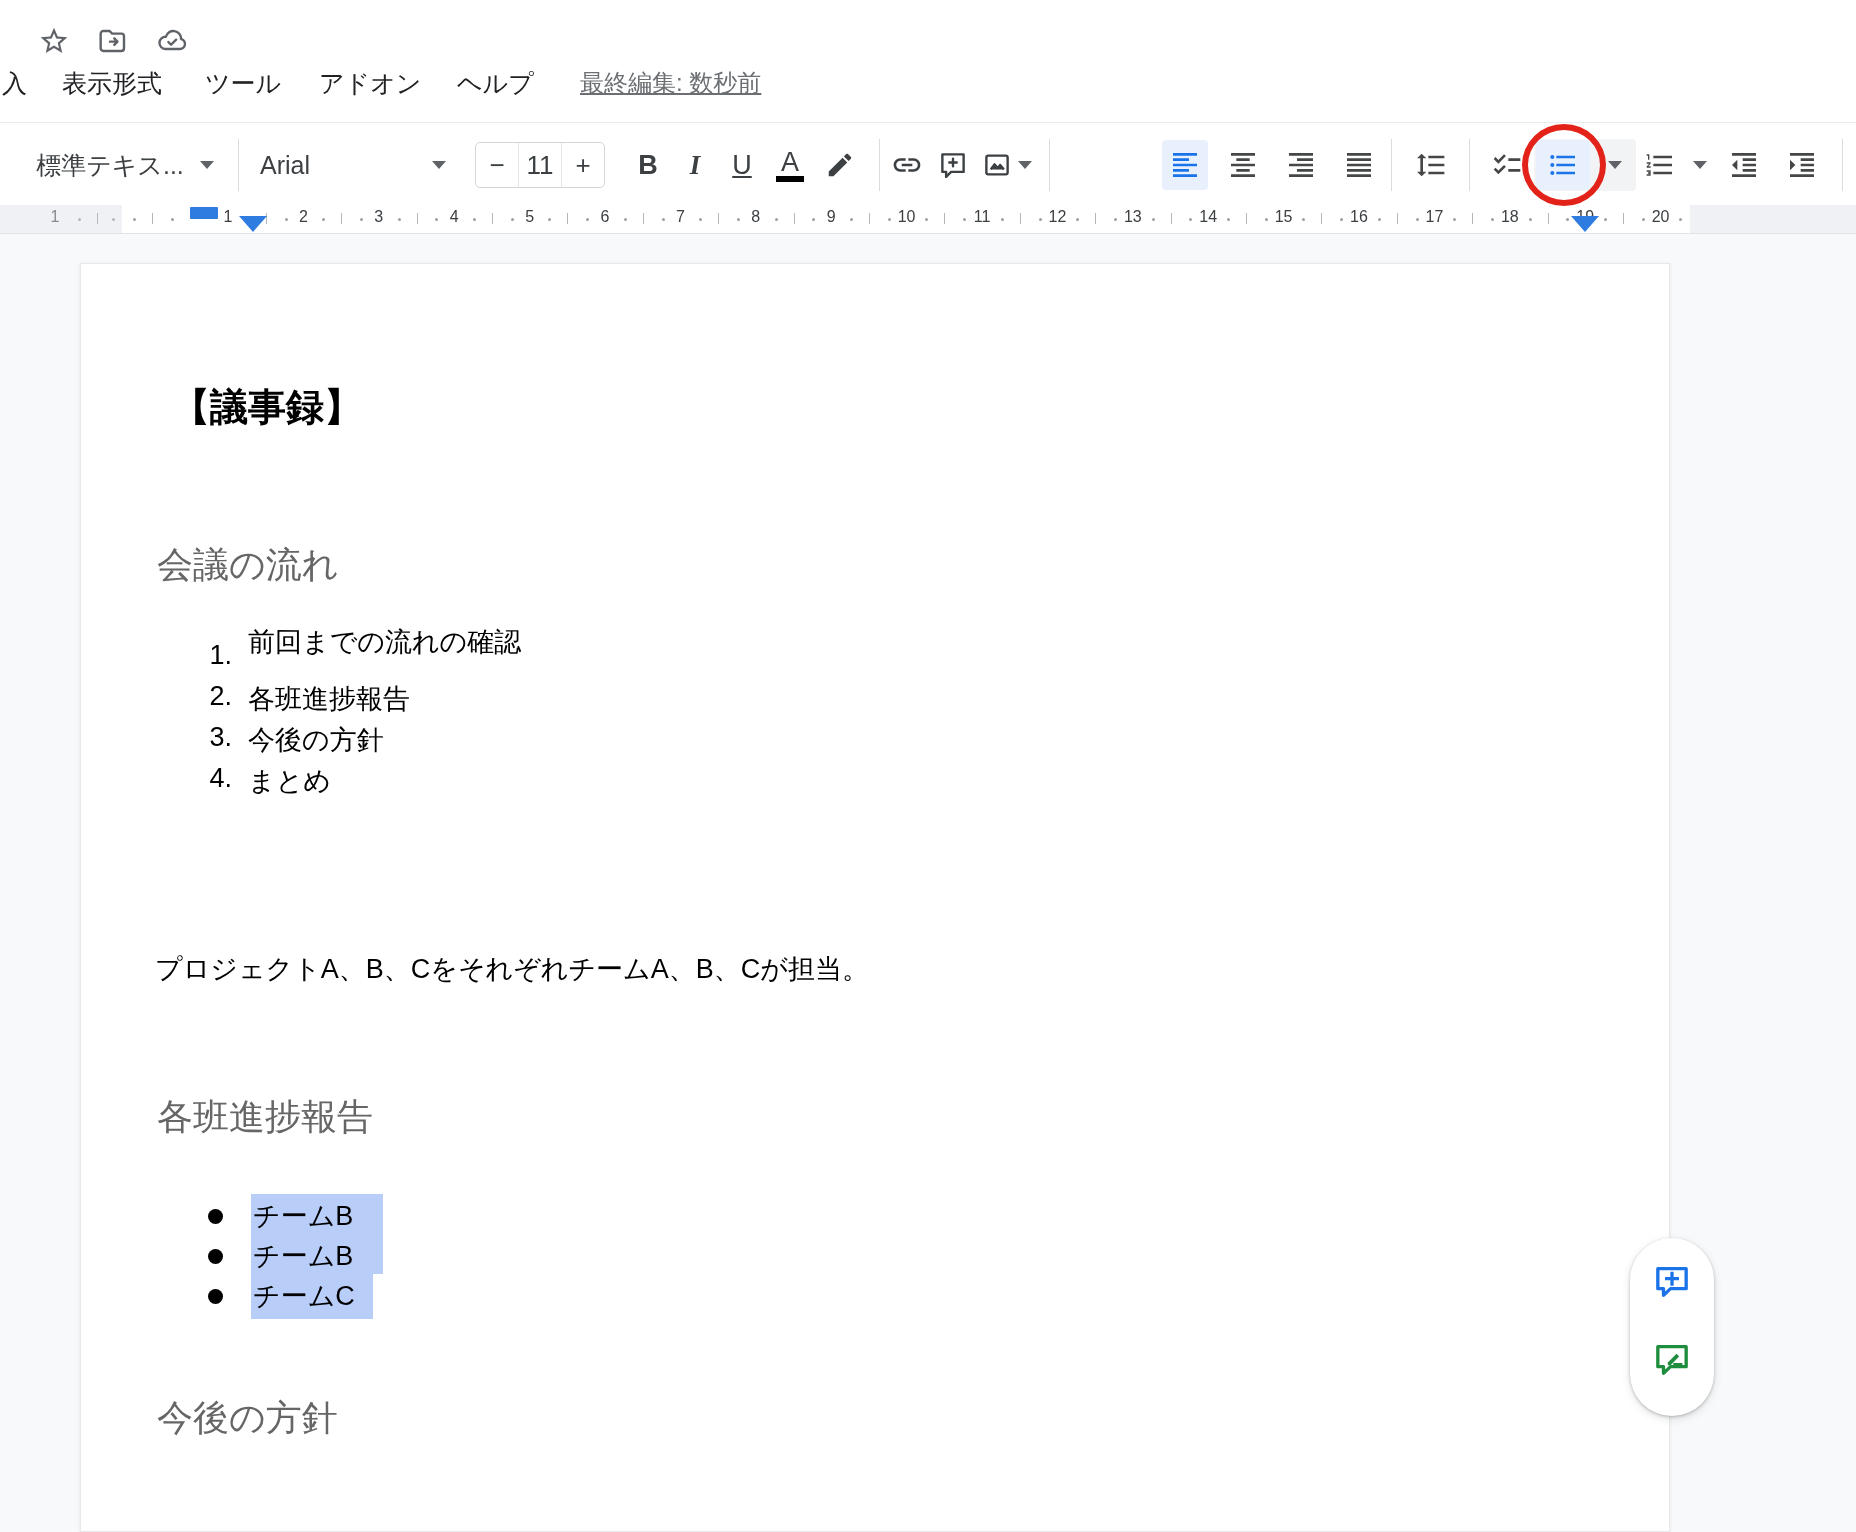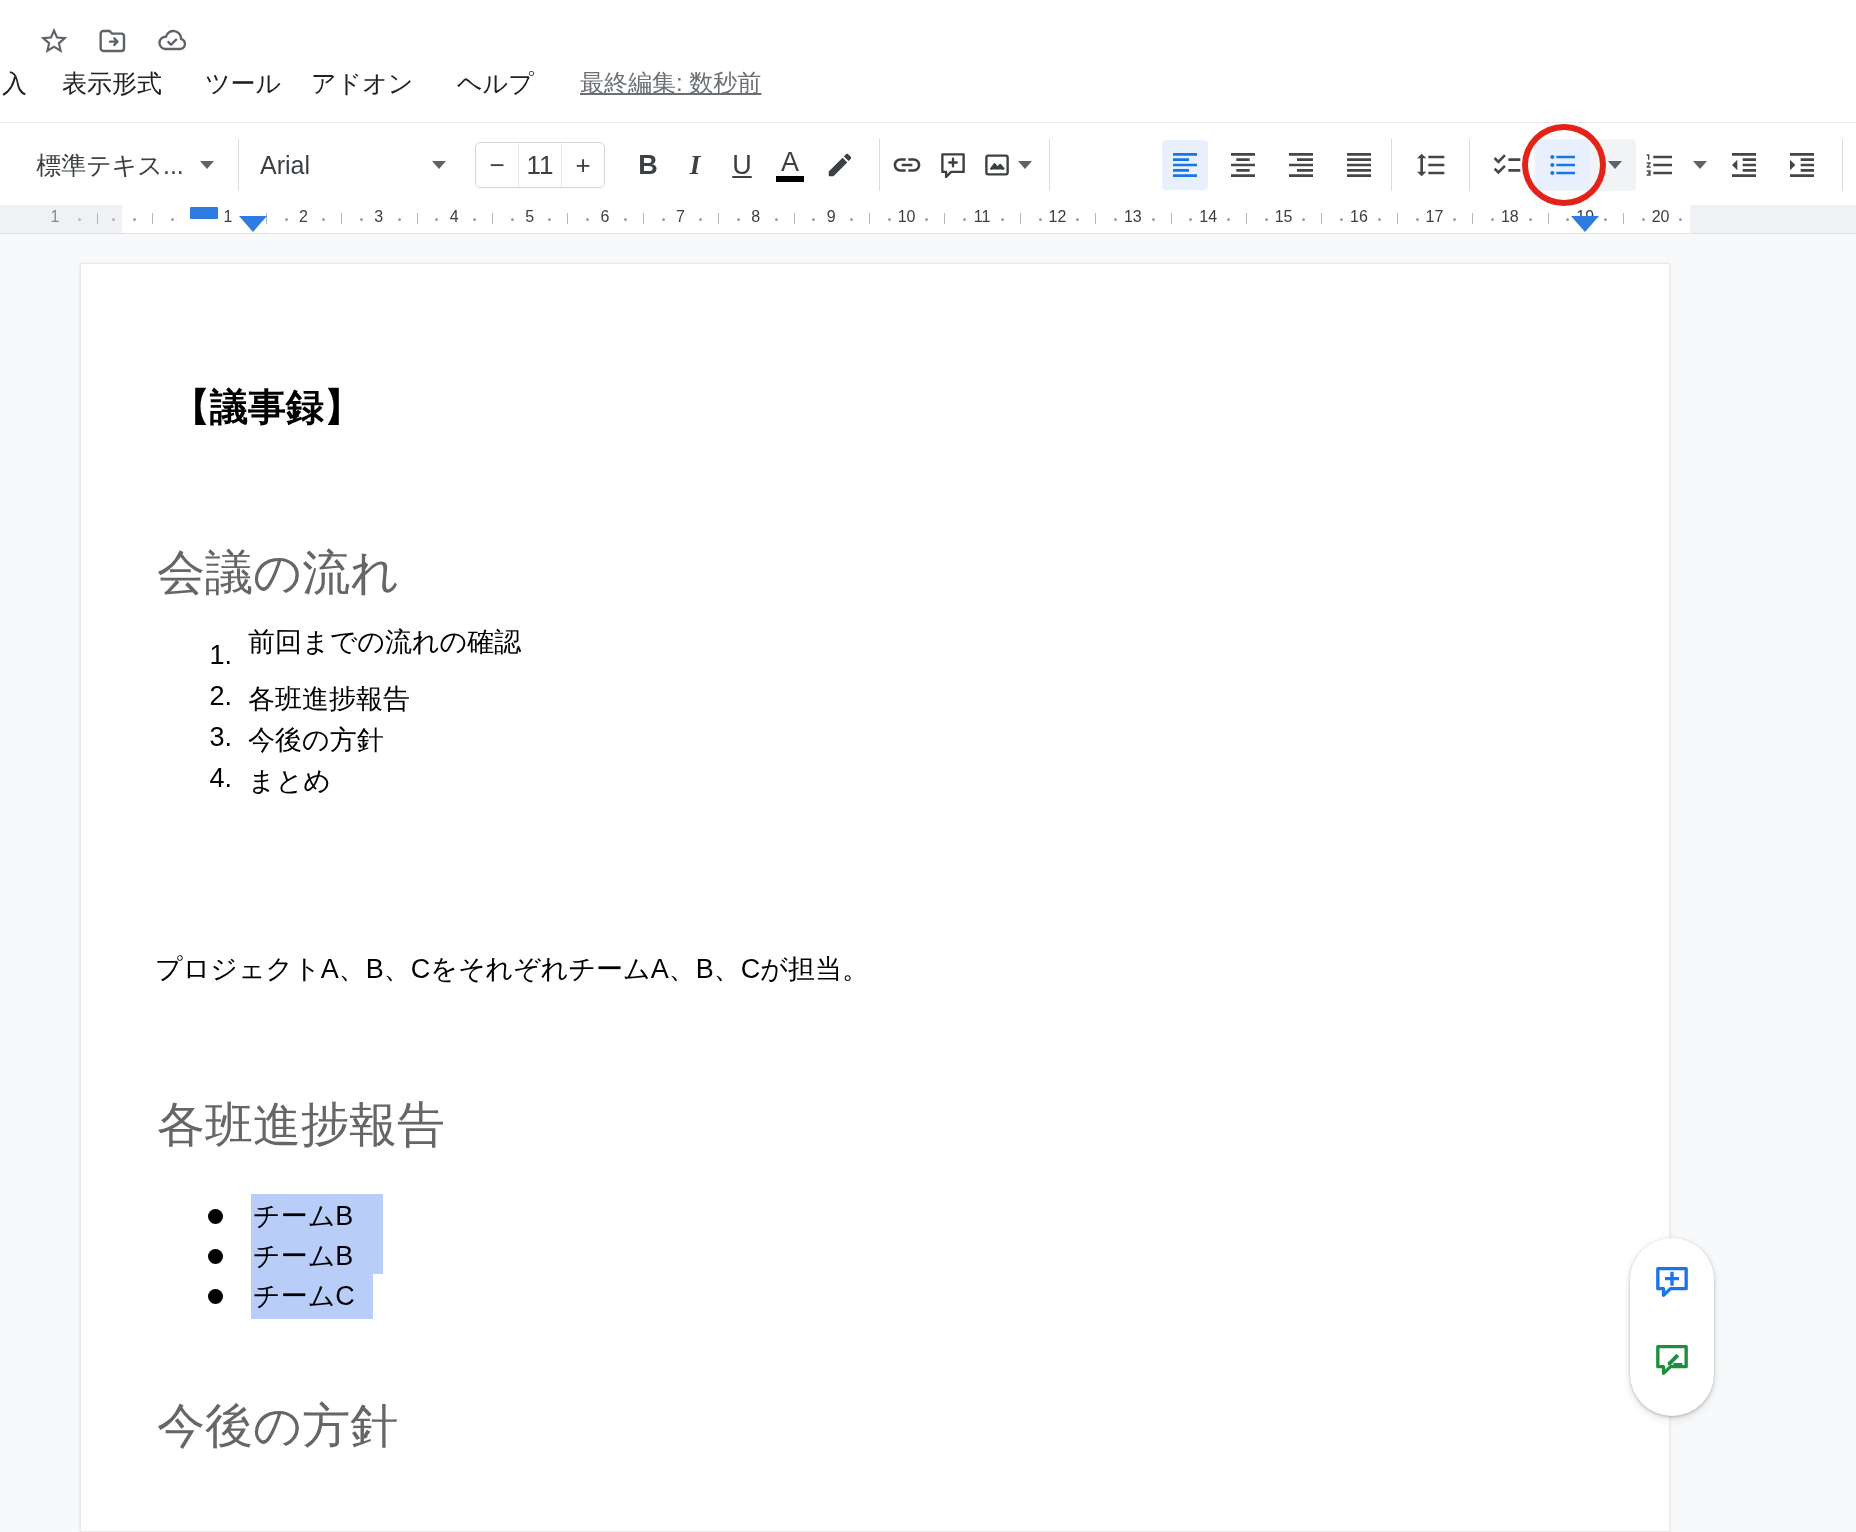--- a/index.html
+++ b/index.html
@@ -38,21 +38,21 @@
   .tick-dot { position:absolute; top:13px; width:3px; height:3px; background:#9aa0a6; border-radius:50%; }
   .tick-line { position:absolute; top:8px; width:1px; height:11px; background:#b4b8bc; }
   .indent-flag { position:absolute; left:190px; top:2px; width:28px; height:12px; background:#2e7cdf; border-radius:1px; cursor:pointer; }
   .indent-tri { position:absolute; width:0; height:0; border-left:14px solid transparent; border-right:14px solid transparent; border-top:16px solid #2e7cdf; top:11px; cursor:pointer; }
 
   
   .canvas { position:absolute; left:0; top:234px; width:1856px; height:1298px; background:#f8f9fa; }
   .page { position:absolute; left:80px; top:29px; width:1590px; height:1269px; background:#fff; border:1px solid #e7eaed; box-shadow:0 1px 3px rgba(60,64,67,.12); }
 
   .doc-title { position:absolute; left:172px; top:382px; font-size:38px; font-weight:bold; color:#000; }
-  .doc-h { position:absolute; left:157px; font-size:48px; font-weight:400; color:#666; white-space:nowrap; }
+  .doc-h { position:absolute; left:157px; font-size:36px; font-weight:400; color:#666; white-space:nowrap; }
   .doc-p { position:absolute; left:155px; font-size:27px; color:#000; white-space:nowrap;margin-top:15px; }
   .agenda-num { position:absolute; width:36px; text-align:right; font-size:27px; color:#000; }
   .agenda-text { position:absolute; left:248px; font-size:27px; color:#000; white-space:nowrap; }
   .bullet-dot { position:absolute; left:208px; width:15px; height:15px; border-radius:50%; background:#000; }
   .team-hl { position:absolute; left:251px; background:#b8cdf8; }
   .team-text { position:absolute; left:253px; font-size:27px; color:#000; white-space:nowrap; }
 
   
   .pill { position:absolute; left:1630px; top:1238px; width:84px; height:178px; background:#fff; border-radius:42px; box-shadow:0 1px 3px rgba(60,64,67,.3), 0 3px 8px rgba(60,64,67,.15); z-index:40; }
   .pill-btn { position:absolute; left:22px; width:40px; height:40px; display:flex; align-items:center; justify-content:center; cursor:pointer; }
@@ -76,21 +76,21 @@
   <div class="titlebar-icon" style="left:155px">
     <svg width="36" height="32" viewBox="0 0 24 24" fill="none" stroke="#5f6368" stroke-width="1.8">
         <path d="M7 18h11a3.8 3.8 0 0 0 .8-7.5A5.8 5.8 0 0 0 7.4 8.8 4.6 4.6 0 0 0 7 18z" stroke-linejoin="round"></path>
         <path d="M9.3 12.8l2 2 3.8-3.8" stroke-linecap="round" stroke-linejoin="round"></path>
       </svg>
   </div>
 
   <div class="menu-item" style="left:2px">入</div>
   <div class="menu-item" style="left:62px">表示形式</div>
   <div class="menu-item" style="left:205px">ツール</div>
-  <div class="menu-item" style="left:311px">アドオン</div>
+  <div class="menu-item" style="left:319px">アドオン</div>
   <div class="menu-item" style="left:457px">ヘルプ</div>
   <div class="last-edit">最終編集: 数秒前</div>
 
   <div class="toolbar">
 
     <div class="tool-btn" style="left:30px; width:190px">
       <span class="tool-text">標準テキス...</span>
       <span class="dd" style="margin-left:16px"></span>
     </div>
     <div class="sep" style="left:238px"></div>

